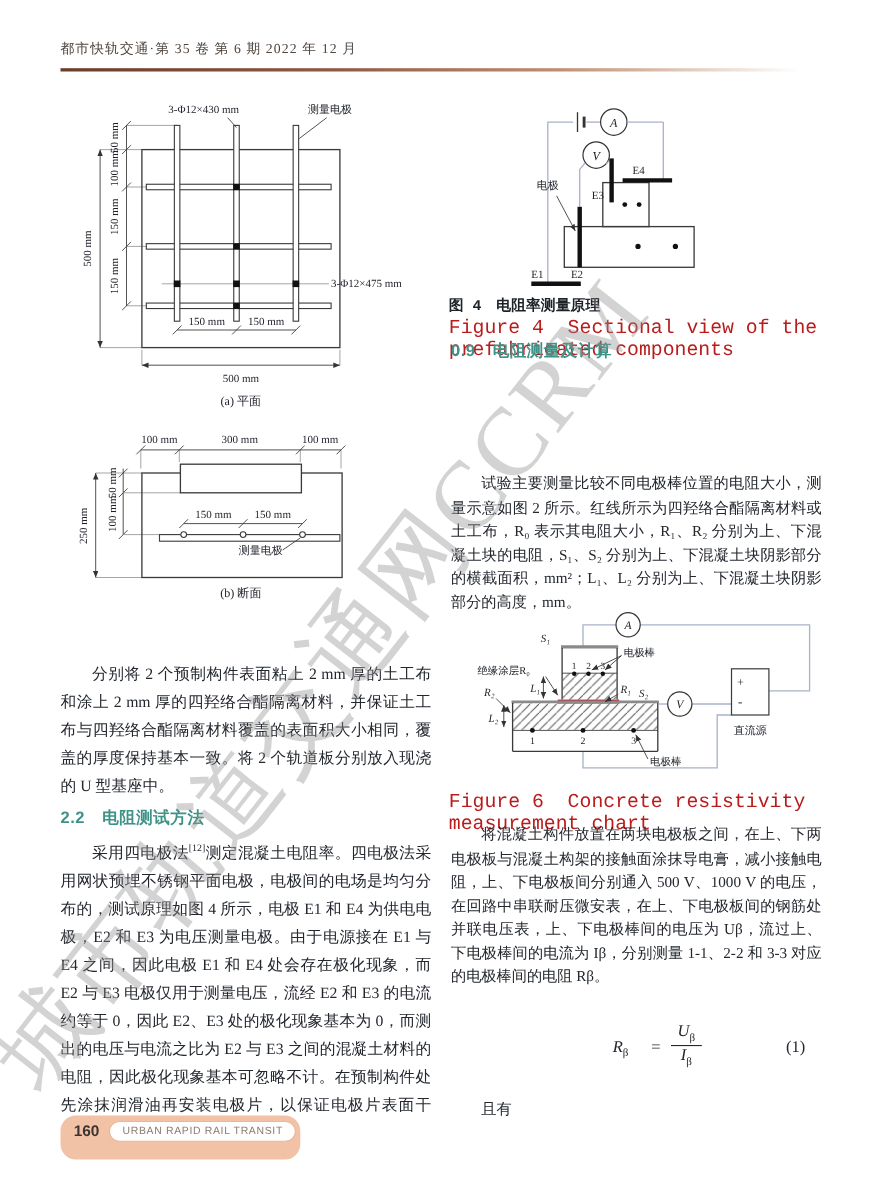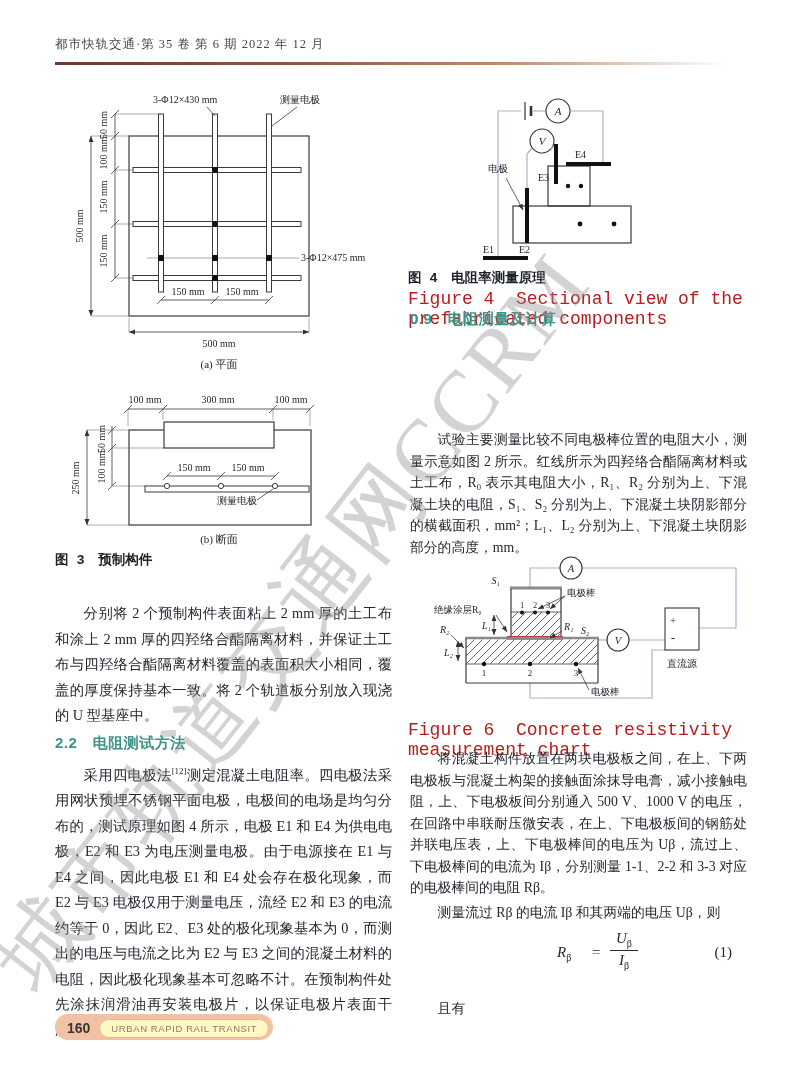--- a/index.html
+++ b/index.html
@@ -47,23 +47,23 @@
   .f-lhs{position:absolute;left:125px;top:14px;font-style:italic;}
   .f-lhs sub,.frac sub{font-size:10px;font-style:normal;}
   .f-eq{position:absolute;left:160px;top:14px;}
   .frac{position:absolute;left:178px;top:0;text-align:center;font-style:italic;}
   .fnum{display:block;border-bottom:1px solid #23272e;padding:0 6px 1px;}
   .fden{display:block;padding-top:1px;}
   .eqno{position:absolute;right:0;top:14px;font-style:normal;}
 
   
   .footer-badge{position:absolute;left:55px;top:1014px;display:inline-flex;align-items:center;
-    background:#f2c2a7;border-radius:14px;padding:3px 4px 1px 12px;height:22px;}
+    background:#f2c2a7;border-radius:14px;padding:3px 4px 15px 12px;height:22px;}
   .footer-page{font-family:"Liberation Sans",sans-serif;font-size:14px;font-weight:bold;color:#3c352f;margin-right:9px;}
-  .footer-journal{background:#fef9c3;border:1px solid #e9b697;border-radius:11px;padding:3px 11px;
+  .footer-journal{background:#ffffff;border:1px solid #e9b697;border-radius:11px;padding:3px 11px;
     font-family:"Liberation Sans",sans-serif;font-size:9.5px;color:#8a7a6e;letter-spacing:0.6px;white-space:nowrap;}
 </style>
 </head>
 <body>
 
 <div id="page">
 
   <div class="journal-line">都市快轨交通·第 35 卷  第 6 期 2022 年 12 月</div>
   <div class="header-rule"></div>
 
@@ -185,21 +185,20 @@
     <text class="t tc" x="234" y="21">100 mm</text>
     <text class="t tc" x="48" y="57" transform="rotate(-90 48 57)">50 mm</text>
     <text class="t tc" x="48" y="85" transform="rotate(-90 48 85)">100 mm</text>
     <text class="t tc" x="22" y="96" transform="rotate(-90 22 96)">250 mm</text>
     <text class="t tc" x="137" y="89">150 mm</text>
     <text class="t tc" x="191" y="89">150 mm</text>
     <text class="t" x="160" y="122">测量电极</text>
     <text class="t tc" x="162" y="161" style="font-size:11px">(b) 断面</text>
   </svg>
 
-  <div class="cap cap-zh" style="left:55px;top:551px;width:337px">图 3　预制构件</div>
 
   <div class="para para-left" style="top:601px">分别将 2 个预制构件表面粘上 2 mm 厚的土工布和涂上 2 mm 厚的四羟络合酯隔离材料，并保证土工布与四羟络合酯隔离材料覆盖的表面积大小相同，覆盖的厚度保持基本一致。将 2 个轨道板分别放入现浇的 U 型基座中。</div>
   <div class="sec-head" style="left:55px;top:734px">2.2　电阻测试方法</div>
   <div class="para para-left" style="top:759px"><span>采用四电极法</span><sup style="font-size:9px">[12]</sup><span>测定混凝土电阻率。四电极法采用网状预埋不锈钢平面电极，电极间的电场是均匀分布的，测试原理如图 4 所示，电极 E1 和 E4 为供电电极，E2 和 E3 为电压测量电极。由于电源接在 E1 与 E4 之间，因此电极 E1 和 E4 处会存在极化现象，而 E2 与 E3 电极仅用于测量电压，流经 E2 和 E3 的电流约等于 0，因此 E2、E3 处的极化现象基本为 0，而测出的电压与电流之比为 E2 与 E3 之间的混凝土材料的电阻，因此极化现象基本可忽略不计。在预制构件处先涂抹润滑油再安装电极片，以保证电极片表面干净，与混凝土接触良好。</span></div>
 
   <svg style="left:428px;top:86px" width="320" height="186" viewBox="0 0 320 186">
     <defs>
       <marker id="ar4" markerWidth="8" markerHeight="8" refX="6" refY="2.5" orient="auto" markerUnits="userSpaceOnUse">
         <path d="M0,0 L6,2.5 L0,5 Z" fill="#333"></path>
       </marker>
@@ -311,21 +310,20 @@
     <text class="t tc" x="158" y="124" style="font-size:9px">3</text>
     <text class="t" x="252" y="72" style="font-size:11px">+</text>
     <text class="t" x="253" y="90" style="font-size:12px">-</text>
     <text class="t tc" x="264" y="115">直流源</text>
     <text class="t" x="173" y="143" style="font-size:9.5px">电极棒</text>
   </svg>
 
   <div class="cap cap-en" style="left:408px;top:720px;width:340px">Figure 6  Concrete resistivity measurement chart</div>
 
   <div class="para para-right" style="top:748px">将混凝土构件放置在两块电极板之间，在上、下两电极板与混凝土构架的接触面涂抹导电膏，减小接触电阻，上、下电极板间分别通入 500 V、1000 V 的电压，在回路中串联耐压微安表，在上、下电极板间的钢筋处并联电压表，上、下电极棒间的电压为 Uβ，流过上、下电极棒间的电流为 Iβ，分别测量 1-1、2-2 和 3-3 对应的电极棒间的电阻 Rβ。</div>
-  <div class="para para-right" style="top:902px">测量流过 Rβ 的电流 Iβ 和其两端的电压 Uβ，则</div>
 
   <div class="formula-row">
     <span class="f-lhs"><span>R</span><sub>β</sub></span>
     <span class="f-eq">=</span>
     <span class="frac">
       <span class="fnum"><span>U</span><sub>β</sub></span>
       <span class="fden"><span>I</span><sub>β</sub></span>
     </span>
     <span class="eqno">(1)</span>
   </div>

